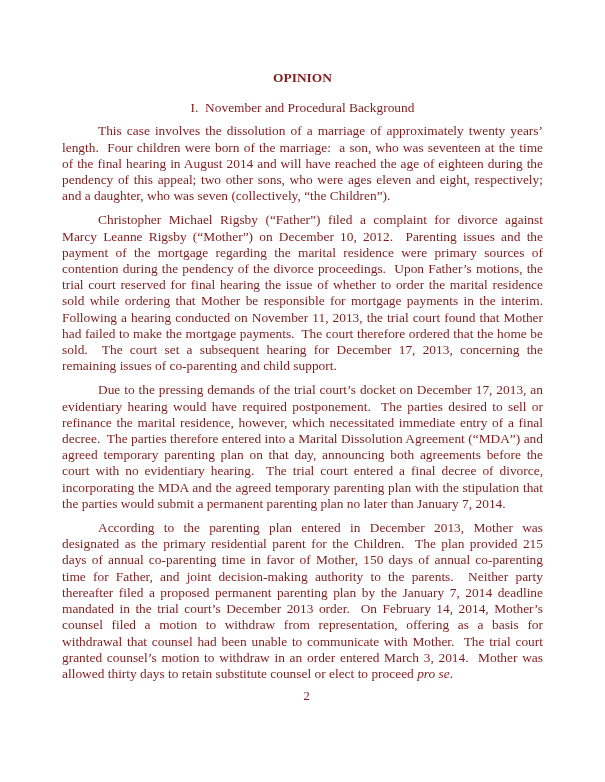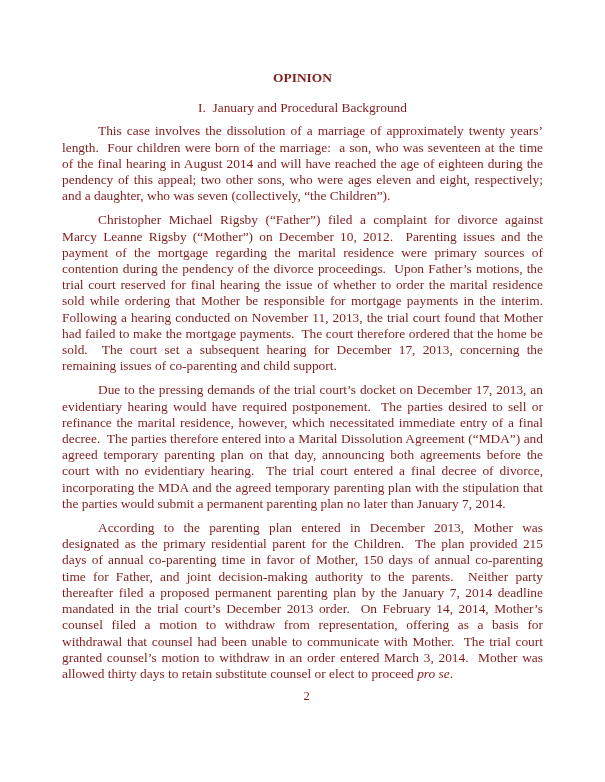--- a/index.html
+++ b/index.html
@@ -58,20 +58,20 @@
     text-align: center;
     font-size: 12.5px;
   }
 </style>
 </head>
 <body>
 
 <div class="page">
   <div class="content">
     <div class="heading">OPINION</div>
-    <div class="section-title">I.  January and Procedural Background</div>
+    <div class="section-title">I.  November and Procedural Background</div>
     <p class="para">This case involves the dissolution of a marriage of approximately twenty years’ length.  Four children were born of the marriage:  a son, who was seventeen at the time of the final hearing in August 2014 and will have reached the age of eighteen during the pendency of this appeal; two other sons, who were ages eleven and eight, respectively; and a daughter, who was seven (collectively, “the Children”).</p>
     <p class="para">Christopher Michael Rigsby (“Father”) filed a complaint for divorce against Marcy Leanne Rigsby (“Mother”) on December 10, 2012.  Parenting issues and the payment of the mortgage regarding the marital residence were primary sources of contention during the pendency of the divorce proceedings.  Upon Father’s motions, the trial court reserved for final hearing the issue of whether to order the marital residence sold while ordering that Mother be responsible for mortgage payments in the interim.  Following a hearing conducted on November 11, 2013, the trial court found that Mother had failed to make the mortgage payments.  The court therefore ordered that the home be sold.  The court set a subsequent hearing for December 17, 2013, concerning the remaining issues of co-parenting and child support.</p>
     <p class="para">Due to the pressing demands of the trial court’s docket on December 17, 2013, an evidentiary hearing would have required postponement.  The parties desired to sell or refinance the marital residence, however, which necessitated immediate entry of a final decree.  The parties therefore entered into a Marital Dissolution Agreement (“MDA”) and agreed temporary parenting plan on that day, announcing both agreements before the court with no evidentiary hearing.  The trial court entered a final decree of divorce, incorporating the MDA and the agreed temporary parenting plan with the stipulation that the parties would submit a permanent parenting plan no later than January 7, 2014.</p>
     <p class="para"><span>According to the parenting plan entered in December 2013, Mother was designated as the primary residential parent for the Children.  The plan provided 215 days of annual co-parenting time in favor of Mother, 150 days of annual co-parenting time for Father, and joint decision-making authority to the parents.  Neither party thereafter filed a proposed permanent parenting plan by the January 7, 2014 deadline mandated in the trial court’s December 2013 order.  On February 14, 2014, Mother’s counsel filed a motion to withdraw from representation, offering as a basis for withdrawal that counsel had been unable to communicate with Mother.  The trial court granted counsel’s motion to withdraw in an order entered March 3, 2014.  Mother was allowed thirty days to retain substitute counsel or elect to proceed </span><em>pro se</em><span>.</span></p>
   </div>
   <div class="page-number">2</div>
 </div>
 
 </body></html>

